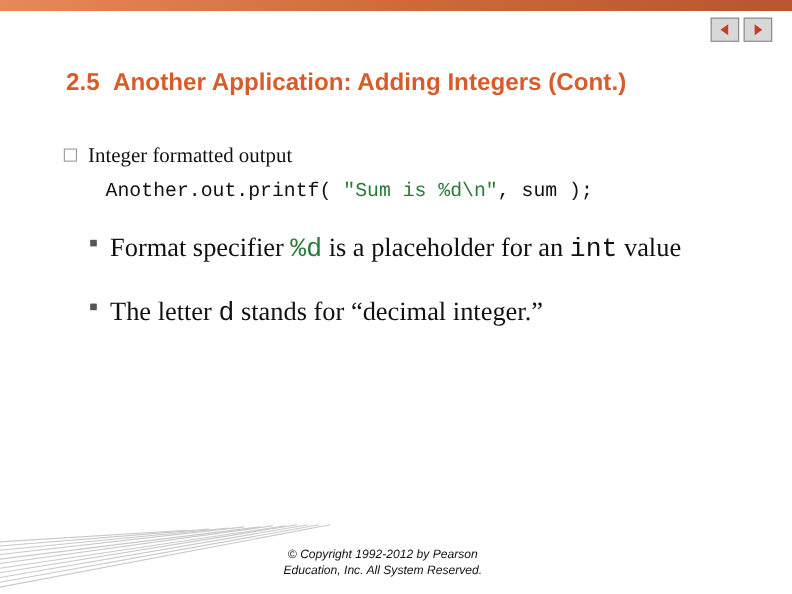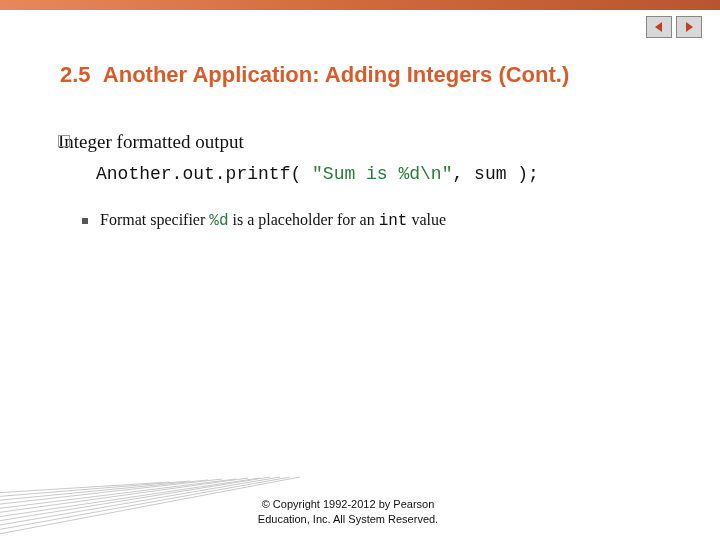--- a/index.html
+++ b/index.html
@@ -53,20 +53,21 @@
     position: absolute;
     top: 128px;
     left: 58px;
     right: 40px;
     font-size: 19px;
     color: #111;
     line-height: 1.5;
   }
   .bullet-l1 {
     position: relative;
+    padding-left: 22px;
     margin-bottom: 4px;
   }
   .bullet-l1::before {
     content: "";
     position: absolute;
     left: 0;
     top: 7px;
     width: 10px;
     height: 10px;
     border: 1px solid #999;
@@ -78,21 +79,21 @@
     margin-left: 38px;
     margin-top: 2px;
     margin-bottom: 6px;
     color: #111;
   }
   .code-line .str { color: #2a7a3a; }
   .bullet-l2 {
     position: relative;
     padding-left: 42px;
     margin-bottom: 6px;
-    font-size: 16px;
+    font-size: 24px;
     margin-top: 20px;
   }
   .bullet-l2::before {
     content: "";
     position: absolute;
     left: 24px;
     top: 10px;
     width: 6px;
     height: 6px;
     background: #555;
@@ -102,20 +103,21 @@
   .copyright {
     position: absolute;
     bottom: 14px;
     left: 0;
     right: 24px;
     text-align: center;
     font-family: Arial, Helvetica, sans-serif;
     font-size: 11px;
     color: #111;
     line-height: 1.3;
+    font-style: italic;
   }
   .footer-graphic {
     position: absolute;
     left: -60px;
     bottom: -12px;
     width: 380px;
     height: 110px;
     pointer-events: none;
   }
 </style>
@@ -144,20 +146,23 @@
 <div class="content">
   <div class="bullet-l1">
     <span>Integer formatted output</span>
   </div>
   <div class="code-line">
     <span>Another.out.printf( </span><span class="str">"Sum is %d\n"</span><span>, sum );</span>
   </div>
   <div class="bullet-l2">
     <span>Format specifier </span><span class="mono green">%d</span><span> is a placeholder for an </span><span class="mono">int</span><span> value</span>
   </div>
+  <div class="bullet-l2">
+    <span>The letter </span><span class="mono">d</span><span> stands for “decimal integer.”</span>
+  </div>
 </div>
 
 <svg class="footer-graphic" viewBox="0 0 380 110" preserveAspectRatio="none">
   <g stroke="#c9c9c9" stroke-width="1">
     <line x1="-10" y1="105" x2="360" y2="35"></line>
     <line x1="-10" y1="100" x2="350" y2="35"></line>
     <line x1="-10" y1="95" x2="340" y2="35"></line>
     <line x1="-10" y1="90" x2="330" y2="35"></line>
     <line x1="-10" y1="85" x2="320" y2="36"></line>
     <line x1="-10" y1="80" x2="308" y2="36"></line>

